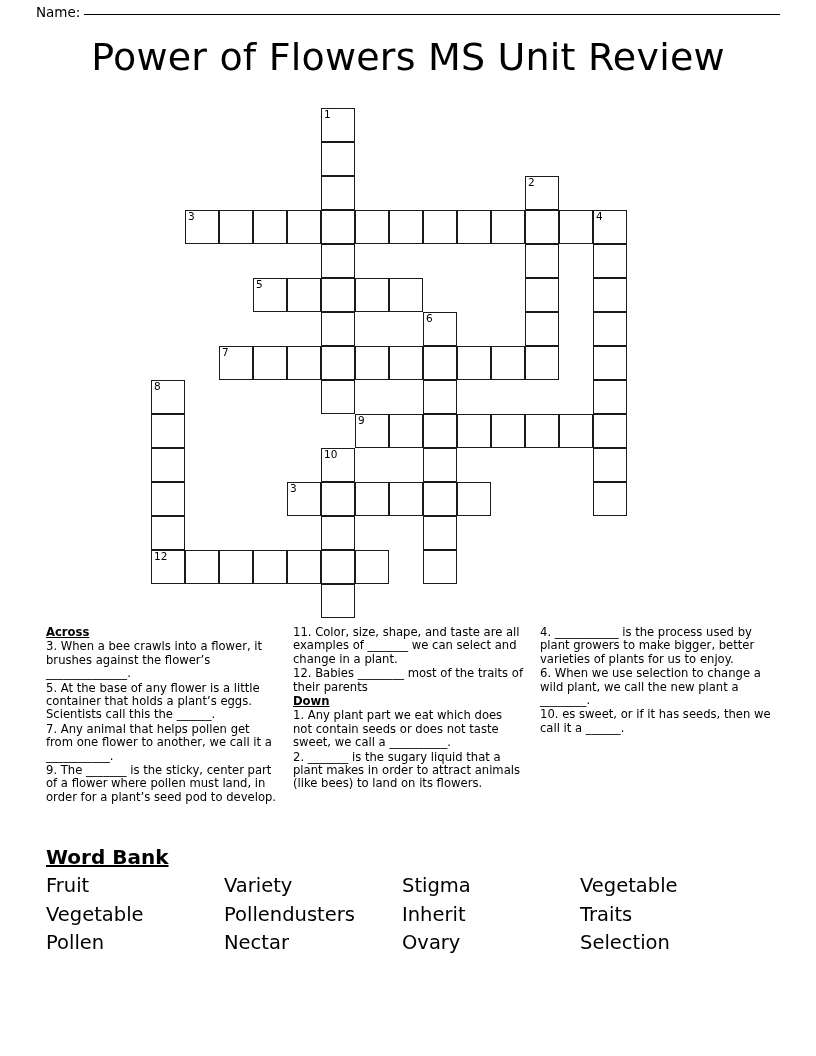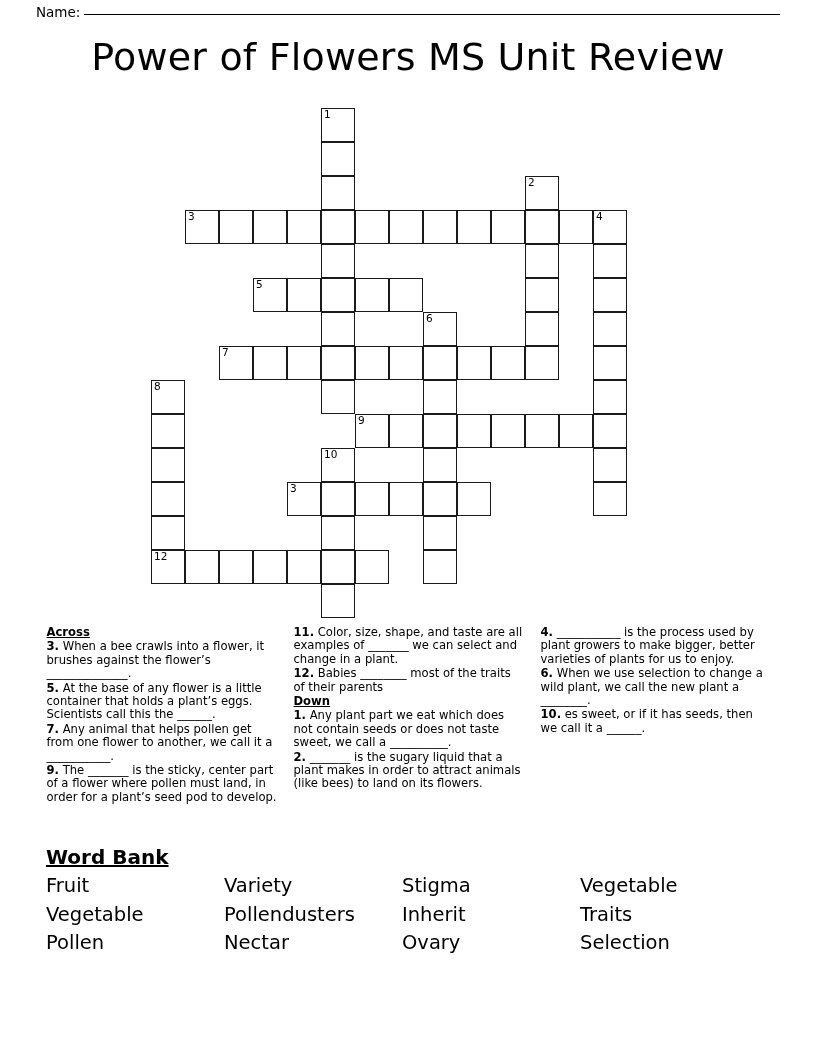--- a/index.html
+++ b/index.html
@@ -64,31 +64,30 @@
 
   
   #clues {
     position: absolute;
     left: 46px; top: 626px;
     width: 726px;
     display: flex;
     gap: 16px;
     font-size: 11.6px;
     line-height: 13.4px;
-    justify-content: center;
   }
   .clue-col { width: 231px; }
   .clue-head {
     font-weight: bold;
     text-decoration: underline;
     margin-bottom: 1px;
     display: block;
   }
   .clue { margin-bottom: 1px; }
-  .clue b { font-weight: bold; }
+  .clue b { font-weight: normal; }
 
   
   #wordbank-title {
     position: absolute;
     left: 46px; top: 845px;
     font-size: 20px;
     font-weight: bold;
     text-decoration: underline;
   }
   #wordbank {

